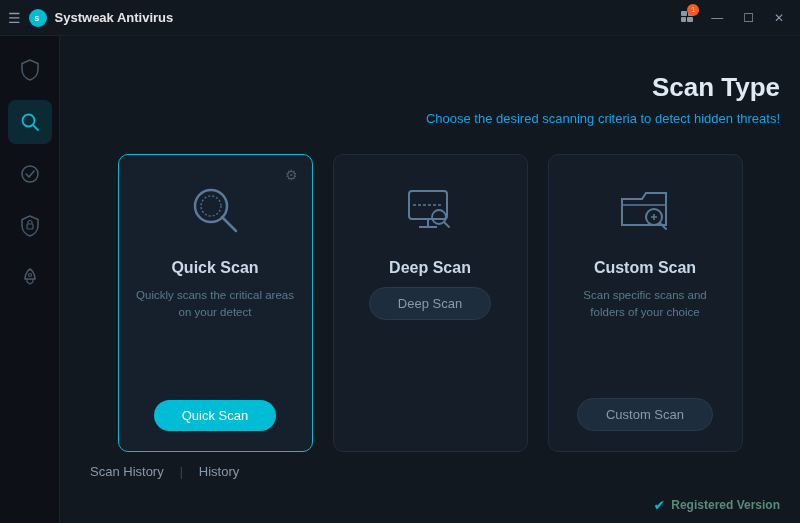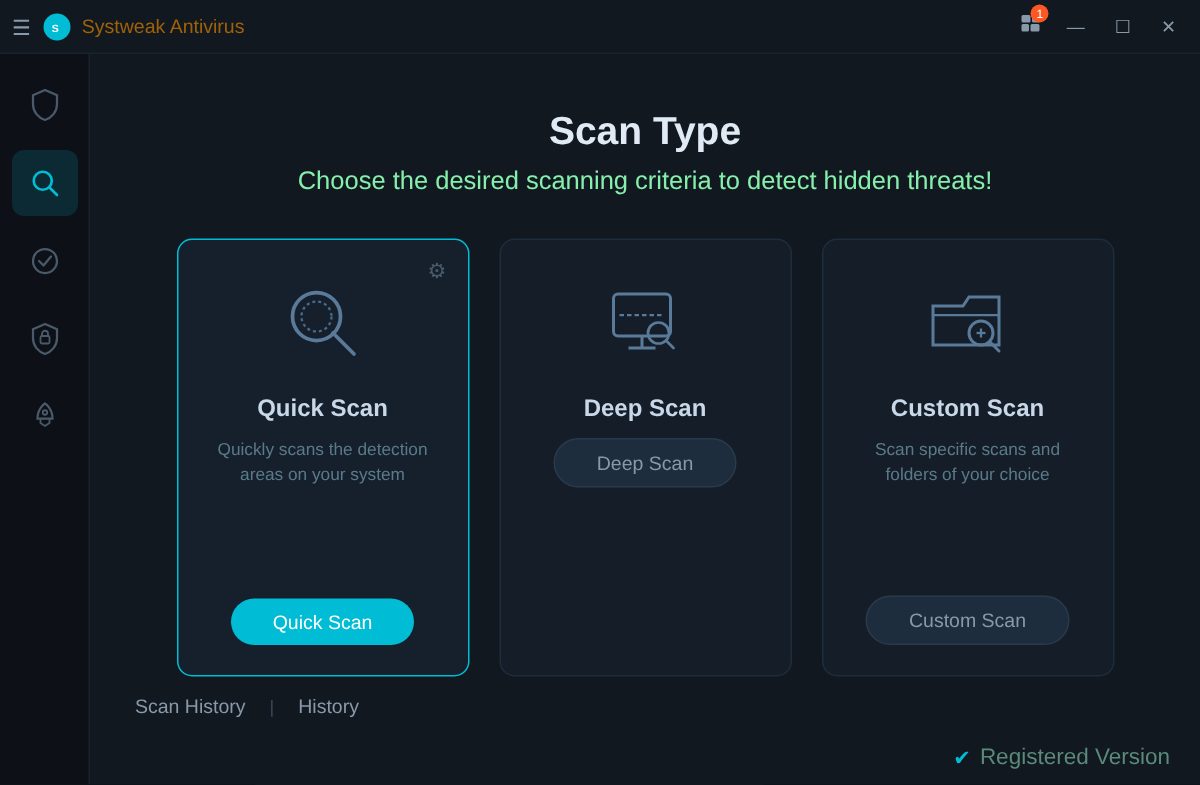--- a/index.html
+++ b/index.html
@@ -40,23 +40,23 @@
       background: #00bcd4;
       border-radius: 50%;
       display: flex;
       align-items: center;
       justify-content: center;
       font-size: 10px;
       color: white;
       font-weight: bold;
     }
     .app-title {
-      color: #a16207;
+      color: #e5e5e5;
       font-size: 13px;
-      font-weight: 400;
+      font-weight: 700;
     }
     .title-bar-right {
       display: flex;
       align-items: center;
       gap: 4px;
     }
     .title-btn {
       color: #8899aa;
       font-size: 12px;
       padding: 4px 8px;
@@ -122,32 +122,32 @@
       flex: 1;
       background: #111820;
       display: flex;
       flex-direction: column;
       padding: 0;
       position: relative;
     }
 
     
     .page-header {
-      text-align: center;
+      text-align: right;
       padding: 36px 20px 28px;
     }
     .page-title {
       color: #e0eaf4;
       font-size: 26px;
       font-weight: 600;
       margin-bottom: 8px;
     }
     .page-subtitle {
-      color: #86efac;
-      font-size: 17px;
+      color: #0ea5e9;
+      font-size: 13px;
     }
 
     
     .scan-cards {
       display: flex;
       justify-content: center;
       gap: 20px;
       padding: 0 30px;
       flex: 1;
     }
@@ -248,21 +248,22 @@
       align-items: center;
       padding: 6px 20px 10px;
       gap: 6px;
     }
     .registered-icon {
       color: #00bcd4;
       font-size: 14px;
     }
     .registered-text {
       color: #5a8a7a;
-      font-size: 15px;
+      font-size: 12px;
+      font-weight: bold;
     }
   </style>
 </head>
 <body>
 
 <div class="title-bar">
   <div class="title-bar-left">
     <span class="hamburger-icon">☰</span>
     <div class="app-logo">
       <svg width="14" height="14" viewBox="0 0 14 14" fill="none">
@@ -341,21 +342,21 @@
       <div class="scan-card selected">
         <span class="card-gear">⚙</span>
         <div class="card-icon">
           <svg width="58" height="58" viewBox="0 0 58 58" fill="none">
             <circle cx="25" cy="25" r="16" stroke="#5a7a9a" stroke-width="2.5" fill="none"></circle>
             <line x1="36" y1="36" x2="50" y2="50" stroke="#5a7a9a" stroke-width="2.5" stroke-linecap="round"></line>
             <circle cx="25" cy="25" r="10" stroke="#4a6a8a" stroke-width="1.5" fill="none" stroke-dasharray="2 2"></circle>
           </svg>
         </div>
         <div class="card-title">Quick Scan</div>
-        <div class="card-desc">Quickly scans the detection areas on your system</div>
+        <div class="card-desc">Quickly scans the critical areas on your detect</div>
         <button class="card-btn primary">Quick Scan</button>
       </div>
 
       <div class="scan-card">
         <div class="card-icon">
           <svg width="58" height="58" viewBox="0 0 58 58" fill="none">
 
             <rect x="8" y="10" width="38" height="28" rx="3" stroke="#5a7a9a" stroke-width="2" fill="none"></rect>
             <line x1="27" y1="38" x2="27" y2="46" stroke="#5a7a9a" stroke-width="2"></line>
             <line x1="18" y1="46" x2="36" y2="46" stroke="#5a7a9a" stroke-width="2"></line>

